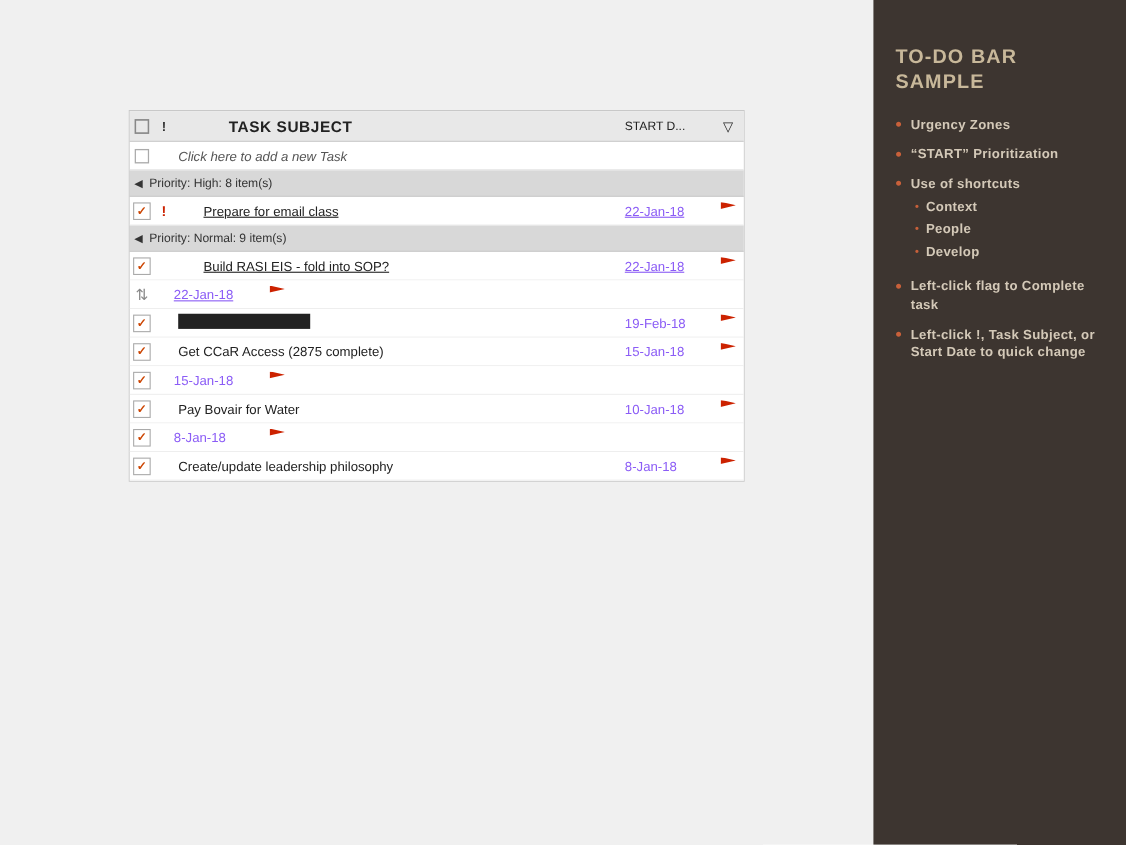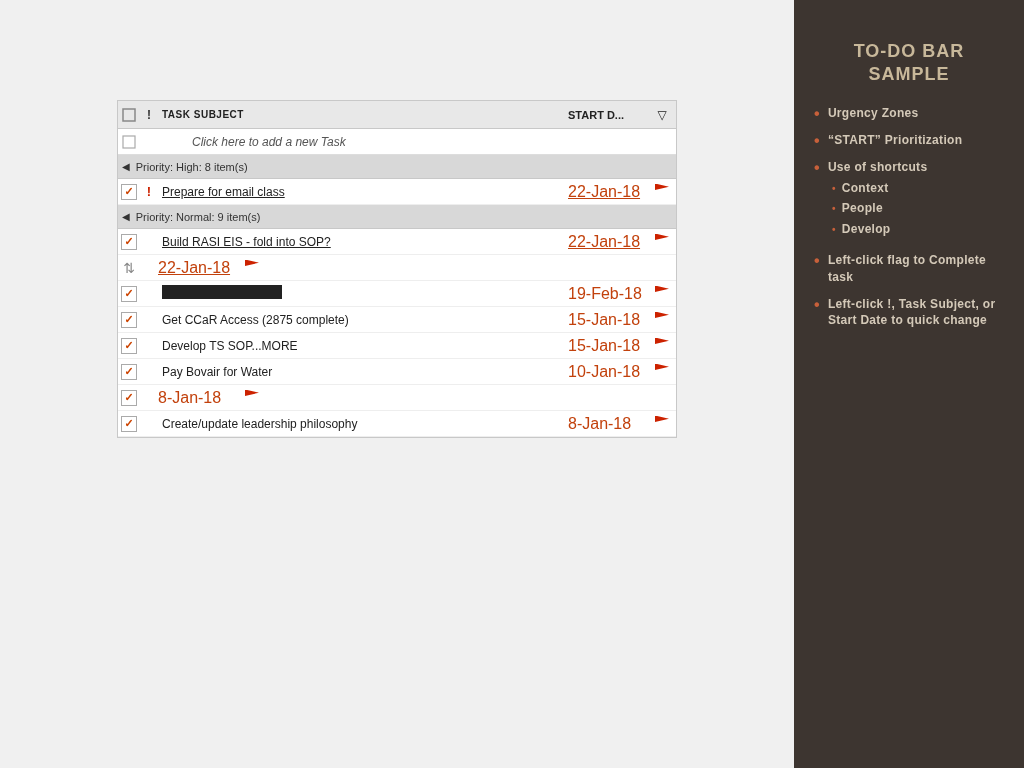--- a/index.html
+++ b/index.html
@@ -34,33 +34,33 @@
     .task-header {
       display: flex;
       border-bottom: 1px solid #c8c8c8;
       background: #e8e8e8;
       align-items: center;
       height: 28px;
     }
 
     .col-icon { width: 22px; display: flex; align-items: center; justify-content: center; }
     .col-excl { width: 18px; display: flex; align-items: center; justify-content: center; font-weight: bold; color: #333; }
-    .col-subject { flex: 1; padding: 0 4px; font-weight: bold; font-size: 10px; letter-spacing: 0.5px; text-transform: uppercase; }
-    .col-date { width: 80px; font-weight: bold; font-size: 11px; text-transform: uppercase; }
+    .col-subject { flex: 1; padding: 0 4px; font-weight: bold; font-size: 14px; letter-spacing: 0.5px; text-transform: uppercase; margin-left: 46px; }
+    .col-date { width: 80px; font-weight: normal; font-size: 11px; text-transform: uppercase; }
     .col-flag { width: 28px; display: flex; align-items: center; justify-content: center; }
 
     .add-task-row {
       display: flex;
       align-items: center;
       height: 26px;
       border-bottom: 1px solid #ddd;
       background: #fff;
     }
     .add-task-row .col-icon { color: #888; font-size: 14px; }
-    .add-task-text { flex: 1; padding: 0 4px; color: #555; font-style: italic; font-size: 12px; margin-left: 30px; }
+    .add-task-text { flex: 1; padding: 0 4px; color: #555; font-style: italic; font-size: 12px; }
 
     .priority-group-header {
       display: flex;
       align-items: center;
       height: 24px;
       background: #d8d8d8;
       padding-left: 4px;
       font-size: 11px;
       color: #333;
       border-bottom: 1px solid #c8c8c8;
@@ -105,26 +105,26 @@
     .excl-mark { color: #cc2200; font-weight: bold; font-size: 13px; }
 
     .task-subject {
       flex: 1;
       padding: 0 4px;
       font-size: 12px;
       white-space: nowrap;
       overflow: hidden;
       text-overflow: ellipsis;
     }
-    .task-subject.underline { text-decoration: underline; }
+    .task-subject.underline { text-decoration: underline; margin-left: 23px; }
 
     .task-date {
       width: 80px;
-      font-size: 16px;
-      color: #c2410c;
+      font-size: 12px;
+      color: #8b5cf6;
     }
     .task-date.underline { text-decoration: underline; }
 
     .flag-icon {
       width: 14px; height: 16px;
       background: #cc2200;
       clip-path: polygon(0 0, 100% 20%, 0 40%, 0 100%);
       margin: 0 auto;
     }
 
@@ -146,21 +146,20 @@
     }
 
     .sidebar-title {
       font-size: 18px;
       font-weight: 900;
       color: #c8b89a;
       text-transform: uppercase;
       letter-spacing: 1px;
       line-height: 1.3;
       margin-bottom: 18px;
-      text-align: center;
     }
 
     .bullet-list {
       list-style: none;
       padding: 0;
     }
 
     .bullet-list > li {
       display: flex;
       align-items: flex-start;
@@ -309,21 +308,20 @@
       <div class="col-flag">
           <div class="flag-icon"></div>
         </div>
     </div>
 
     <div class="task-row">
       <div class="col-icon">
         <div class="checkbox-icon checkbox-checked"></div>
       </div>
       <div class="col-excl"></div>
-      <div class="task-subject">Develop TS SOP...MORE</div>
       <div class="task-date">15-Jan-18</div>
       <div class="col-flag">
           <div class="flag-icon"></div>
         </div>
     </div>
 
     <div class="task-row">
       <div class="col-icon">
         <div class="checkbox-icon checkbox-checked"></div>
       </div>

